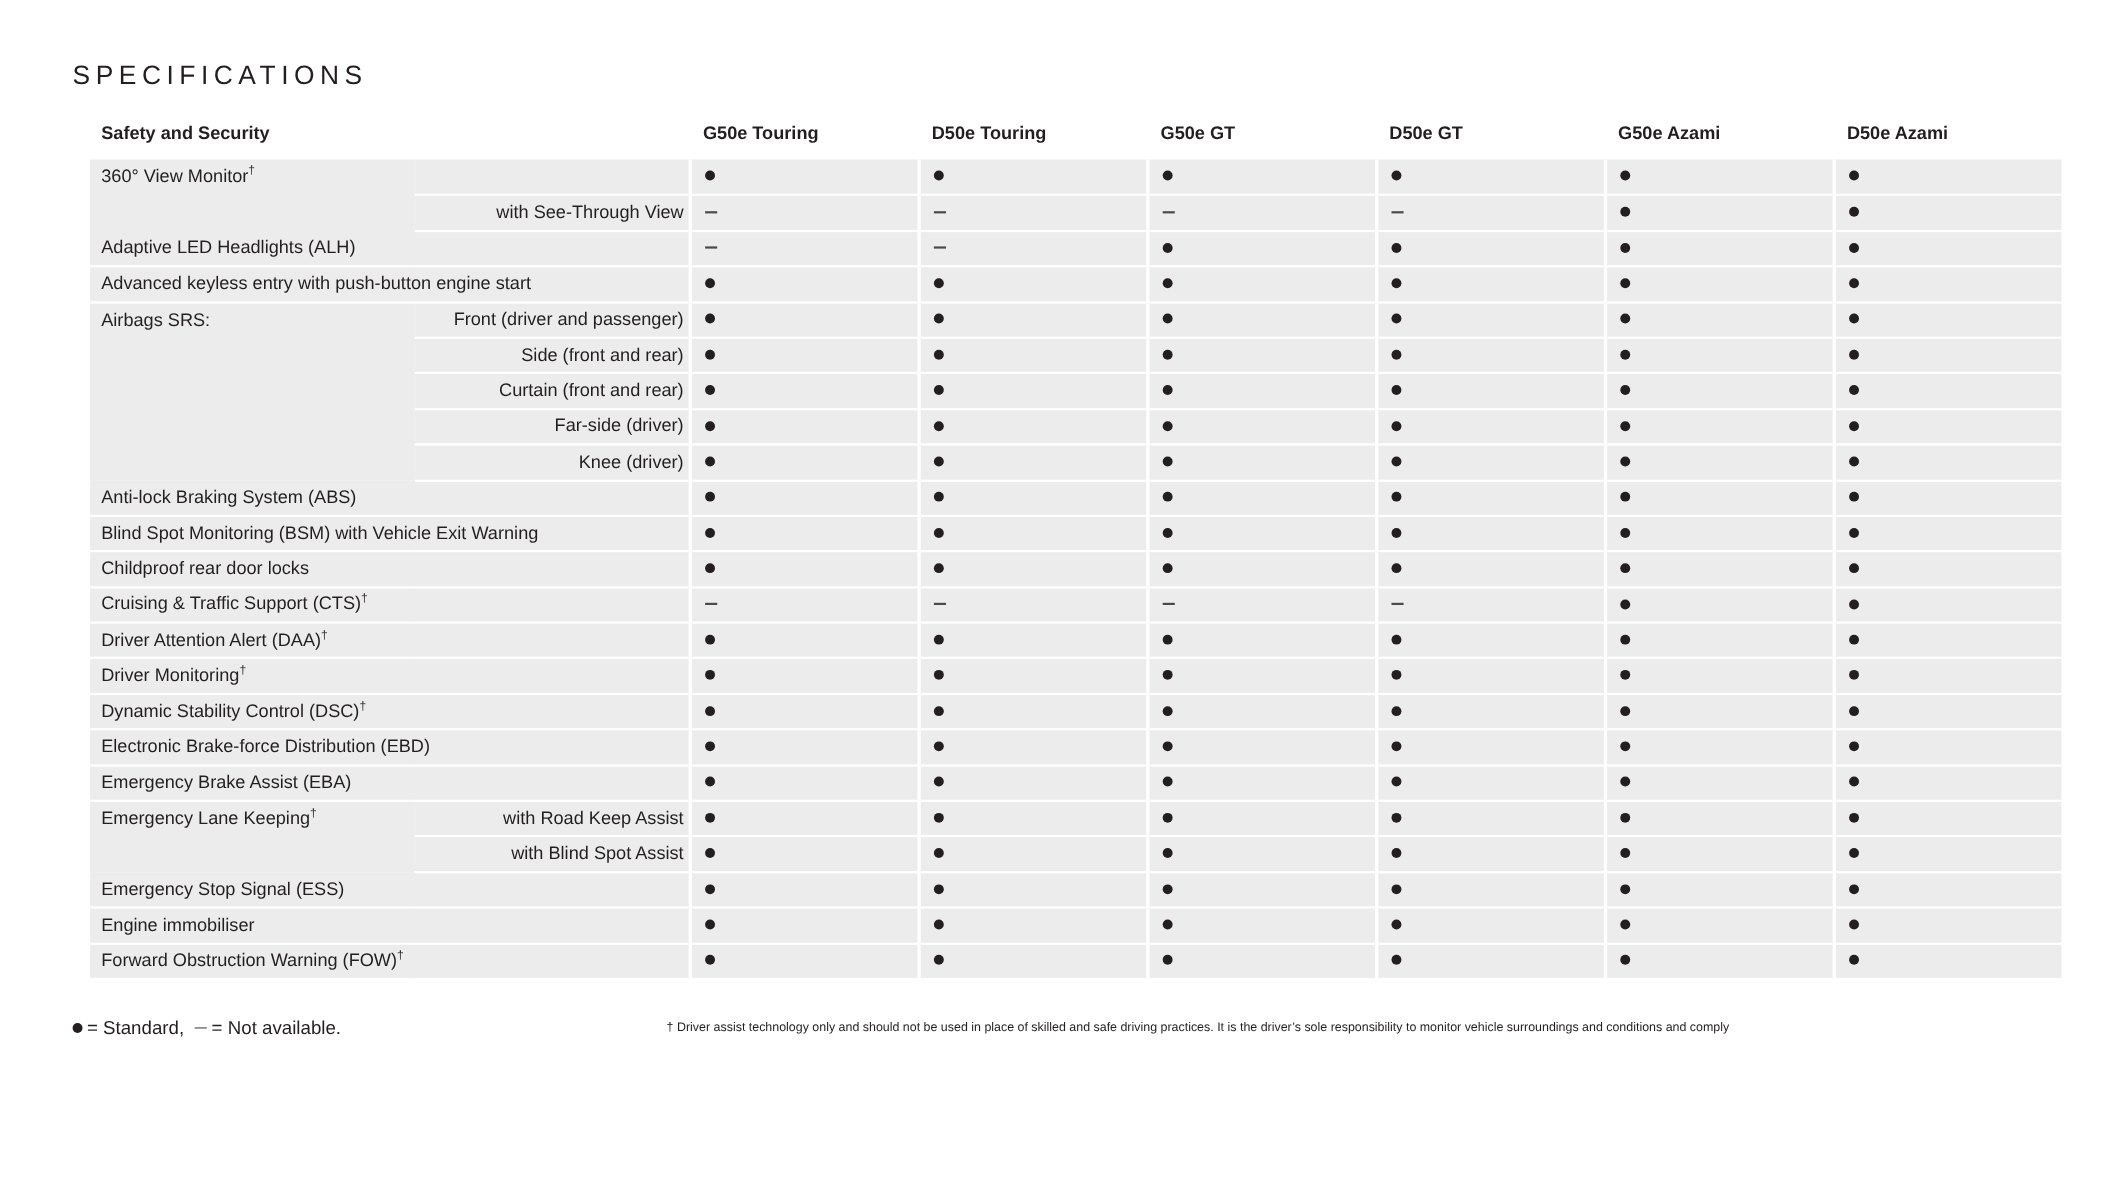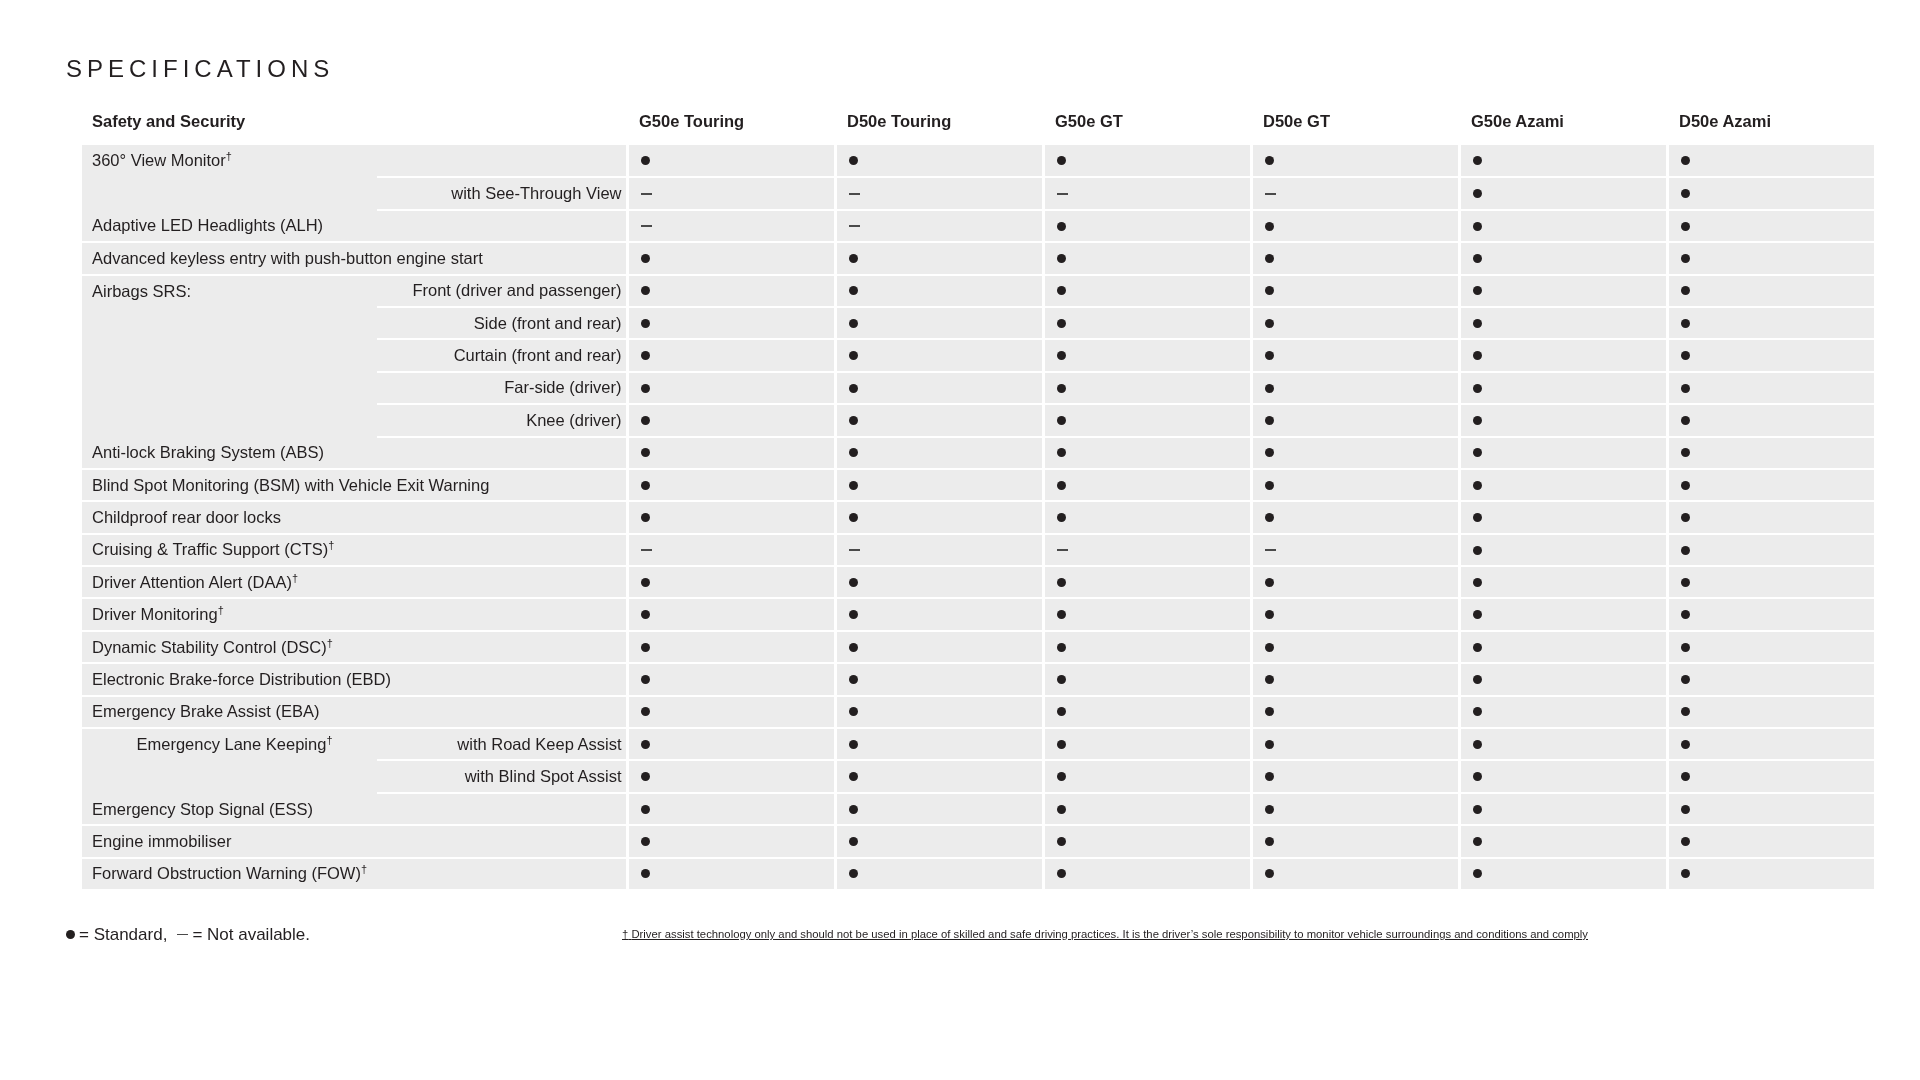--- a/index.html
+++ b/index.html
@@ -118,27 +118,26 @@
     top: 925px;
     font-size: 17px;
     color: #231f20;
     white-space: nowrap;
   }
   .legend .dot { margin-right: 4px; }
   .legend .dash { margin: 0 4px 0 10px; }
 
   .footnote {
     position: absolute;
-    left: 622px;
+    left: 606px;
     top: 925px;
     width: 1230px;
     font-size: 11.3px;
     line-height: 1.75;
     color: #231f20;
-    text-decoration: underline;
   }
   .footnote .fn-l2 { padding-left: 13px; display: block; }
 </style>
 </head>
 <body>
 
 <div class="page">
 
   <div class="title">SPECIFICATIONS</div>
 
@@ -324,21 +323,21 @@
           <tr>
             <td class="feat" rowspan="1" colspan="2"><span>Emergency Brake Assist (EBA)</span></td>
             <td class="var"><span class="dot"></span></td>
             <td class="var"><span class="dot"></span></td>
             <td class="var"><span class="dot"></span></td>
             <td class="var"><span class="dot"></span></td>
             <td class="var"><span class="dot"></span></td>
             <td class="var"><span class="dot"></span></td>
           </tr>
           <tr>
-            <td class="feat nosep" rowspan="2" style="vertical-align: top; padding-top: 6px; text-align: center;"><span>Emergency Lane Keeping</span><sup class="dag">†</sup></td>
+            <td class="feat nosep" rowspan="2" style="vertical-align: top; padding-top: 6px;"><span>Emergency Lane Keeping</span><sup class="dag">†</sup></td>
             <td class="sub">with Road Keep Assist</td>
             <td class="var"><span class="dot"></span></td>
             <td class="var"><span class="dot"></span></td>
             <td class="var"><span class="dot"></span></td>
             <td class="var"><span class="dot"></span></td>
             <td class="var"><span class="dot"></span></td>
             <td class="var"><span class="dot"></span></td>
           </tr>
           <tr>
             <td class="sub">with Blind Spot Assist</td>

